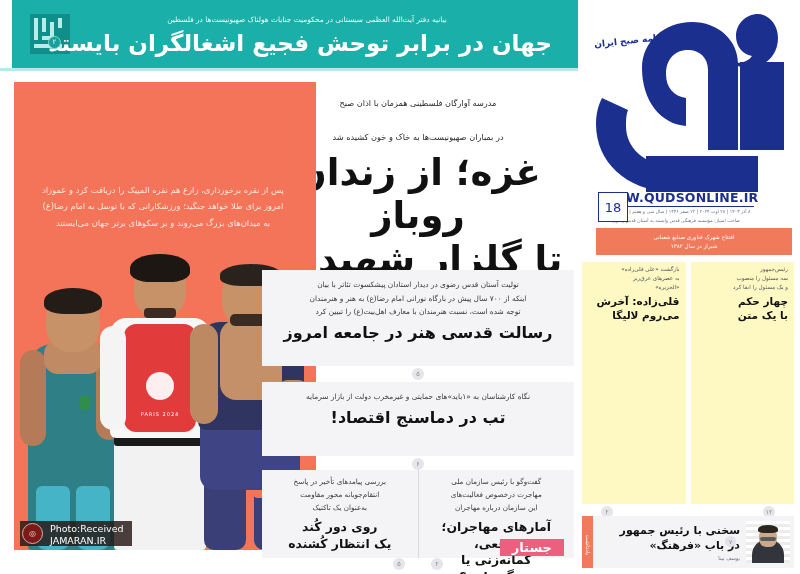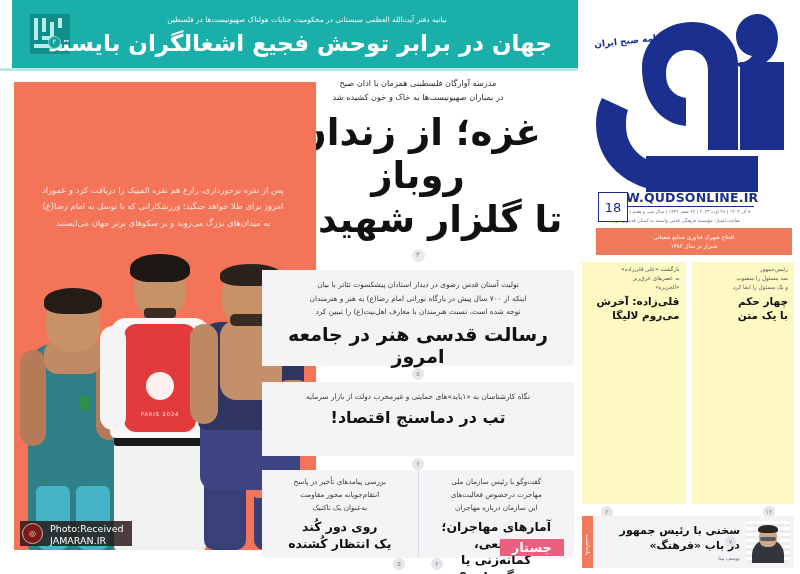--- a/index.html
+++ b/index.html
@@ -102,21 +102,21 @@
     text-align: center; direction: rtl; padding-top: 5px;
   }
 
   
   .lead {
     position: absolute; right: 226px; top: 76px;
     width: 312px;
   }
   .lead-kicker {
     color: #2b2b2b; font-size: 8.2px; line-height: 1.75;
-    text-align: center; direction: rtl;
+    text-align: center; direction: rtl; margin-top: 20px;
   }
   .lead-title {
     color: #111111; font-size: 37px; font-weight: 700;
     line-height: 1.18; text-align: center; direction: rtl;
     margin-top: 6px; letter-spacing: -0.5px;
   }
   .lead-title .l2 { display: block; }
 
   .sep-badge {
     width: 13px; height: 13px; border-radius: 50%;
@@ -183,21 +183,21 @@
   }
   .art-kicker {
     color: #3a3a3a; font-size: 7.4px; line-height: 1.85;
     text-align: center; direction: rtl;
   }
   .art-title {
     color: #111111; font-weight: 700; text-align: center;
     direction: rtl; margin-top: 4px;
   }
   #art-culture { top: 270px; height: 96px; }
-  #art-culture .art-title { font-size: 19px; }
+  #art-culture .art-title { font-size: 16px; }
   #art-econ { top: 382px; height: 74px; }
   #art-econ .art-title { font-size: 16px; }
 
   .mini-row {
     position: absolute; right: 226px; top: 470px;
     width: 312px; height: 88px;
     display: flex; direction: rtl;
     background: #f4f4f6;
   }
   .mini {

